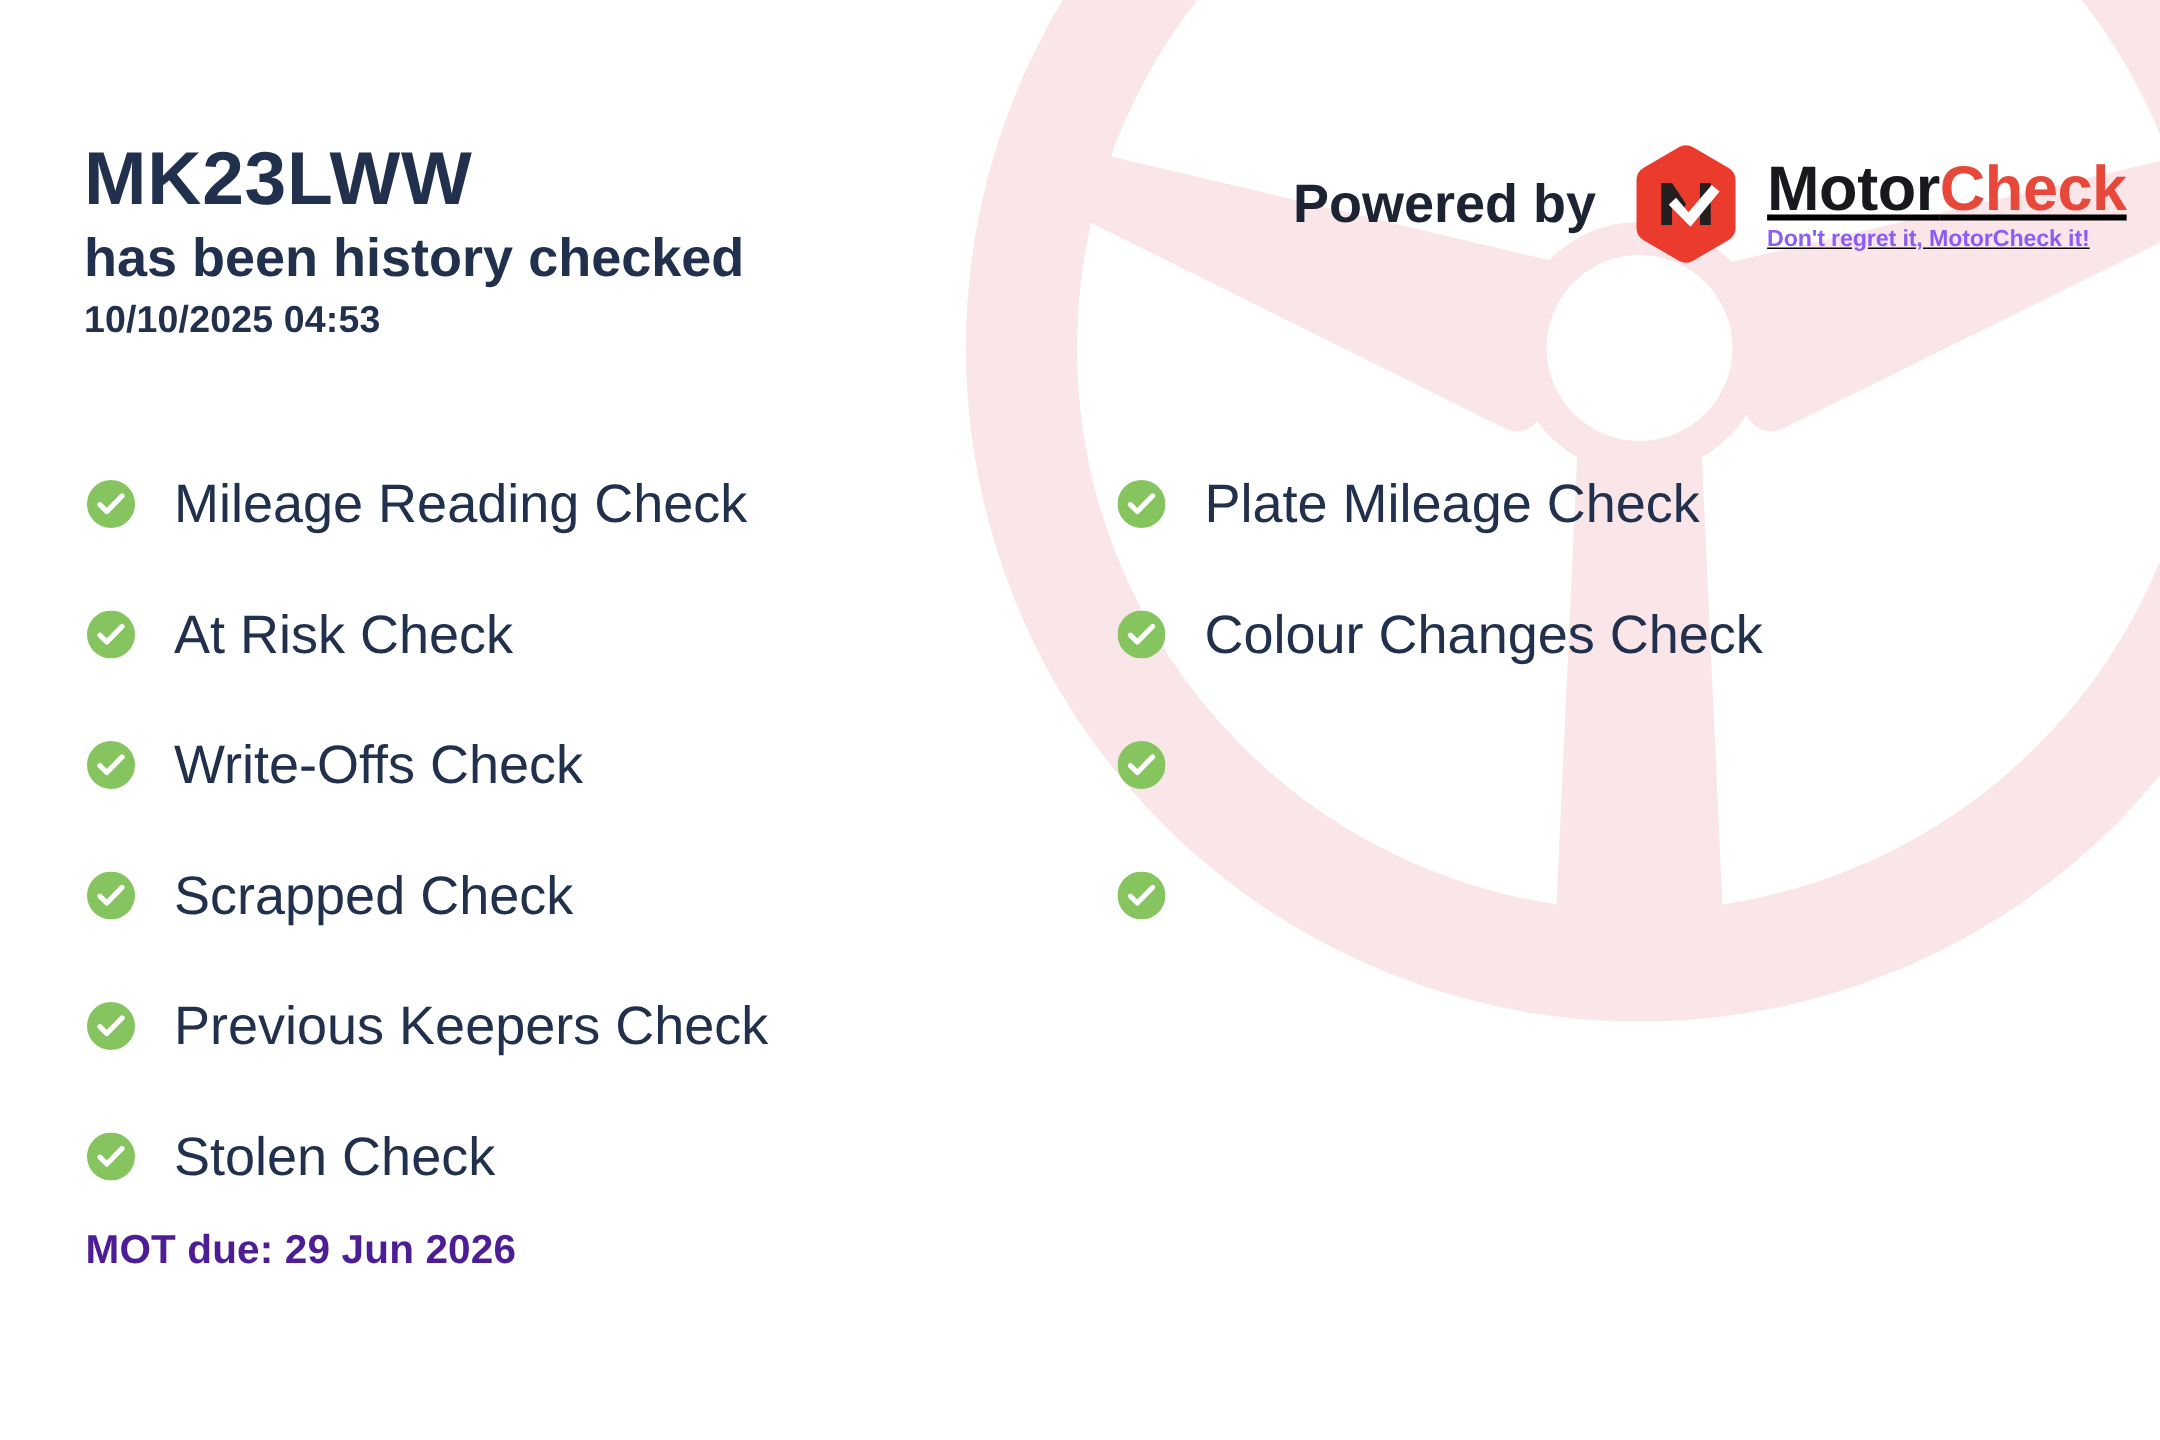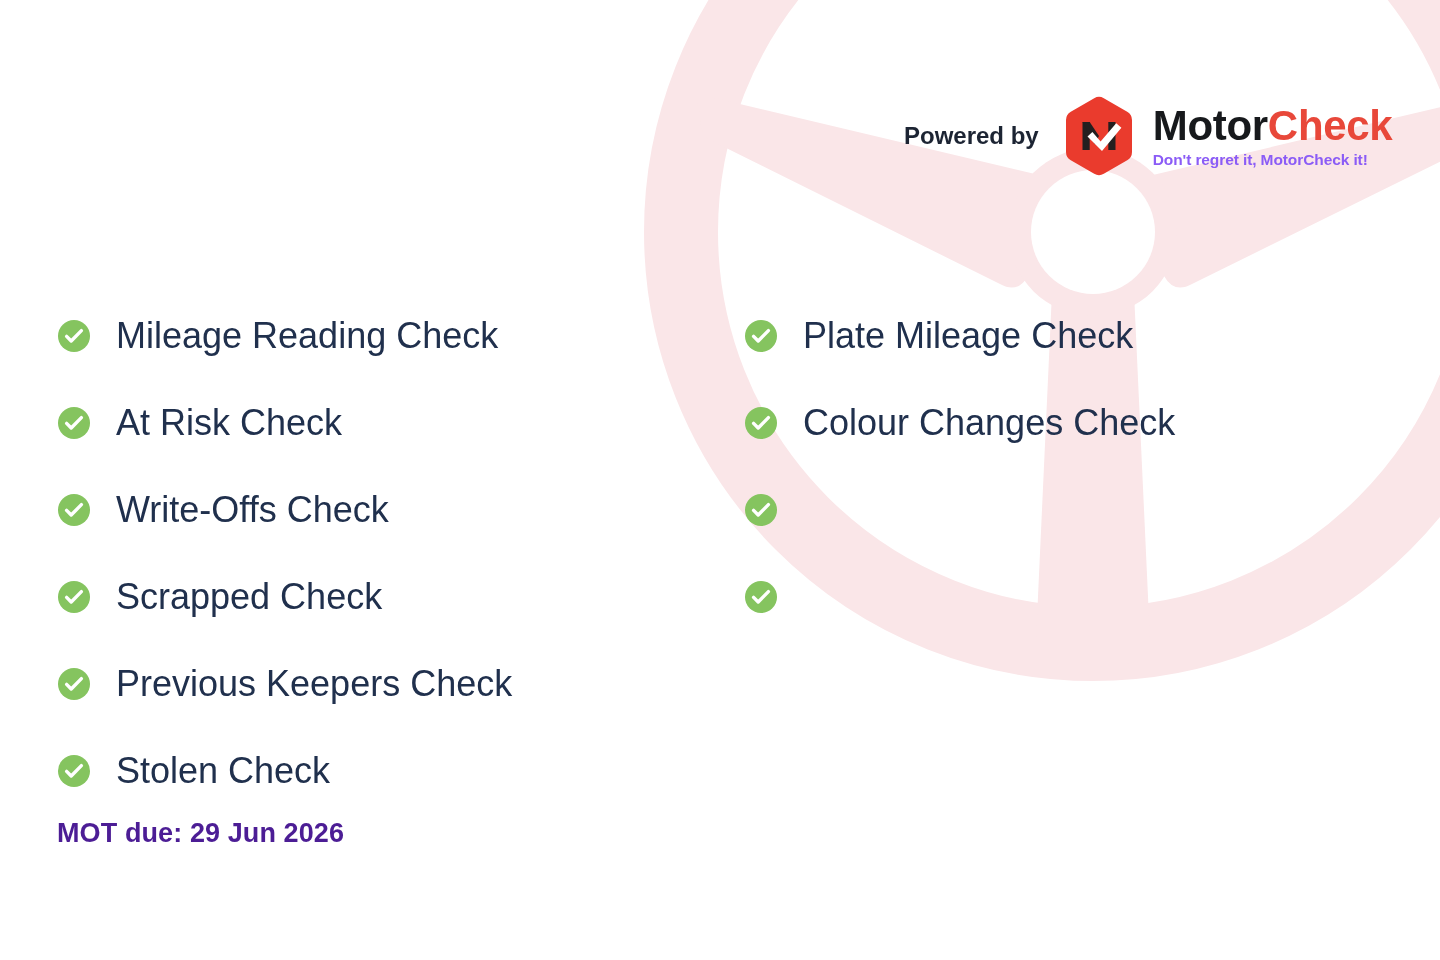--- a/index.html
+++ b/index.html
@@ -64,30 +64,30 @@
   
   .powered-wrap {
     position: absolute;
     left: 862px;
     top: 96px;
     display: flex;
     align-items: center;
     gap: 22px;
   }
   .powered-by-label {
-    font-size: 24px;
+    font-size: 36px;
     font-weight: 700;
     color: #1c2433;
     white-space: nowrap;
-    margin-left: 42px;
   }
   .logo-group {
     display: flex;
     align-items: center;
     gap: 16px;
+    text-decoration: underline;
   }
   .logo-mark {
     width: 76px;
     height: 80px;
     flex: 0 0 auto;
     display: block;
   }
   .wordmark-col {
     display: flex;
     flex-direction: column;
@@ -195,20 +195,25 @@
                  Q 1150 664 1122 664
                  L 1064 664
                  Q 1036 664 1036 640 Z"></path>
       </g>
 
       <circle cx="1093" cy="232" r="84" fill="#fae6e8"></circle>
       <circle cx="1093" cy="232" r="62" fill="#ffffff"></circle>
     </g>
   </svg>
 
+  <div class="header-block">
+    <div class="plate-title">MK23LWW</div>
+    <div class="subtitle">has been history checked</div>
+    <div class="timestamp">10/10/2025 04:53</div>
+  </div>
 
   <div class="powered-wrap">
     <div class="powered-by-label">Powered by</div>
 
     <div class="logo-group">
       <svg class="logo-mark" viewBox="0 0 76 80" xmlns="http://www.w3.org/2000/svg" aria-hidden="true">
         <path d="M33.2 2.2 a9.6 9.6 0 0 1 9.6 0 L66.2 15.8 a9.6 9.6 0 0 1 4.8 8.3 v31.8
                  a9.6 9.6 0 0 1 -4.8 8.3 L42.8 77.8 a9.6 9.6 0 0 1 -9.6 0 L9.8 64.2
                  a9.6 9.6 0 0 1 -4.8 -8.3 V24.1 a9.6 9.6 0 0 1 4.8 -8.3 Z" fill="#ea3b2d"></path>
 

